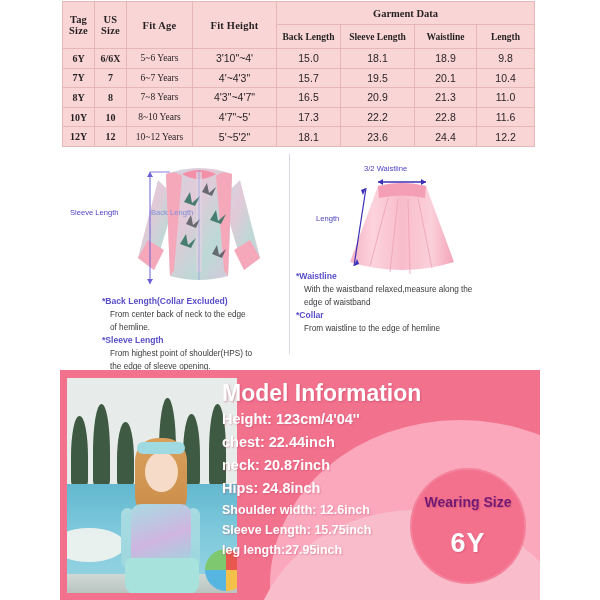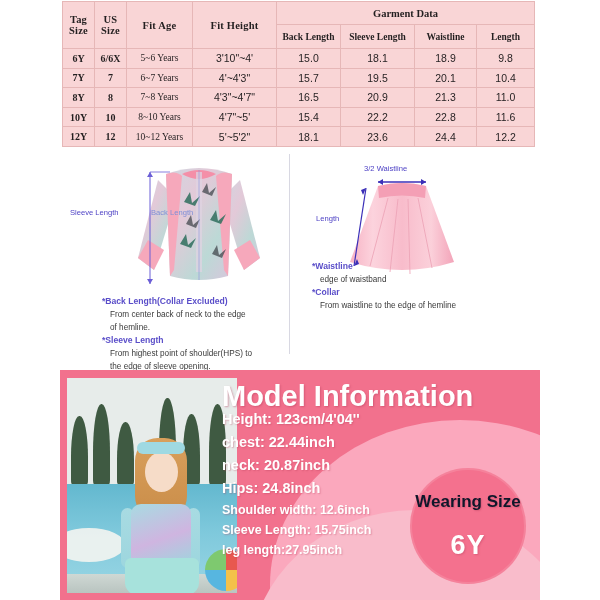--- a/index.html
+++ b/index.html
@@ -113,21 +113,21 @@
     background:#9fd9e2;}
   .torso{position:absolute;left:16px;top:66px;width:60px;height:62px;border-radius:10px 10px 4px 4px;
     background:linear-gradient(160deg,#a8dbe2,#cfb5e0 55%,#9dd6de);}
   .skirt{position:absolute;left:10px;top:120px;width:74px;height:42px;
     background:#a7e2dc;border-radius:6px 6px 40% 40%;}
   .arm{position:absolute;top:70px;width:13px;height:60px;border-radius:7px;
     background:linear-gradient(180deg,#a8dbe2,#9dd6de);}
 
   .model-title{
     position:absolute;left:222px;top:380px;
-    color:#ffffff;font-weight:bold;font-size:29px;
+    color:#ffffff;font-weight:bold;font-size:23px;
     font-family:"Liberation Sans",sans-serif;
     text-shadow:1px 1px 2px rgba(180,60,90,.45);
     white-space:nowrap;
   }
   .spec-list{position:absolute;left:222px;top:408px;width:215px;}
   .spec-big{
     color:#ffffff;font-weight:bold;font-size:14.5px;
     font-family:"Liberation Sans",sans-serif;
     line-height:23px;white-space:nowrap;
     text-shadow:1px 1px 1.5px rgba(180,60,90,.35);
@@ -138,21 +138,21 @@
     line-height:20px;white-space:nowrap;
     text-shadow:1px 1px 1.5px rgba(180,60,90,.35);
   }
   .wearing-badge{
     position:absolute;left:410px;top:468px;width:116px;height:116px;
     border-radius:50%;background:#f4718e;
     box-shadow:0 0 0 2px rgba(255,255,255,.12) inset;
     display:flex;flex-direction:column;align-items:center;justify-content:center;
   }
   .wearing-label{
-    color:#0f172a;font-weight:bold;font-size:17px;
+    color:#701a75;font-weight:bold;font-size:14px;
     font-family:"Liberation Sans",sans-serif;
     text-shadow:1px 1px 1.5px rgba(180,60,90,.4);
     margin-bottom:18px;white-space:nowrap;
   }
   .wearing-size{
     color:#ffffff;font-weight:bold;font-size:27px;
     font-family:"Liberation Sans",sans-serif;
     text-shadow:1px 1px 2px rgba(180,60,90,.4);
     white-space:nowrap;letter-spacing:1px;
   }
@@ -228,21 +228,21 @@
           <td class="c-num">16.5</td>
           <td class="c-num">20.9</td>
           <td class="c-num">21.3</td>
           <td class="c-num">11.0</td>
         </tr>
         <tr class="data-row">
           <td class="c-tag">10Y</td>
           <td class="c-us">10</td>
           <td class="c-age">8~10 Years</td>
           <td class="c-height">4'7"~5'</td>
-          <td class="c-num">15.4</td>
+          <td class="c-num">17.3</td>
           <td class="c-num">22.2</td>
           <td class="c-num">22.8</td>
           <td class="c-num">11.6</td>
         </tr>
         <tr class="data-row">
           <td class="c-tag">12Y</td>
           <td class="c-us">12</td>
           <td class="c-age">10~12 Years</td>
           <td class="c-height">5'~5'2"</td>
           <td class="c-num">18.1</td>
@@ -335,22 +335,23 @@
         <path d="M36 8 l5 -3 v6 Z" fill="#3b2fb8"></path>
         <path d="M84 8 l-5 -3 v6 Z" fill="#3b2fb8"></path>
 
         <line x1="24" y1="14" x2="12" y2="92" stroke="#3b2fb8" stroke-width="1.2"></line>
         <path d="M24 14 l-5 2 l2 5 Z" fill="#3b2fb8"></path>
         <path d="M12 92 l5 -2 l-2 -5 Z" fill="#3b2fb8"></path>
       </svg>
       <div class="dim-label" style="left:74px;top:12px;">3/2 Waistline</div>
       <div class="dim-label" style="left:26px;top:62px;">Length</div>
 
-      <div style="position:absolute;left:6px;top:108px;width:238px;margin-left:16px;">
+      <div style="position:absolute;left:6px;top:118px;width:238px;">
         <div class="note-head">*Waistline</div>
+        <div class="note-body note-indent">With the waistband relaxed,measure along the</div>
         <div class="note-body note-indent">edge of waistband</div>
         <div class="note-head">*Collar</div>
         <div class="note-body note-indent">From waistline to the edge of hemline</div>
       </div>
     </div>
   </div>
 
   <div class="model-panel">
     <div class="swirl1"></div>
     <div class="swirl2"></div>

